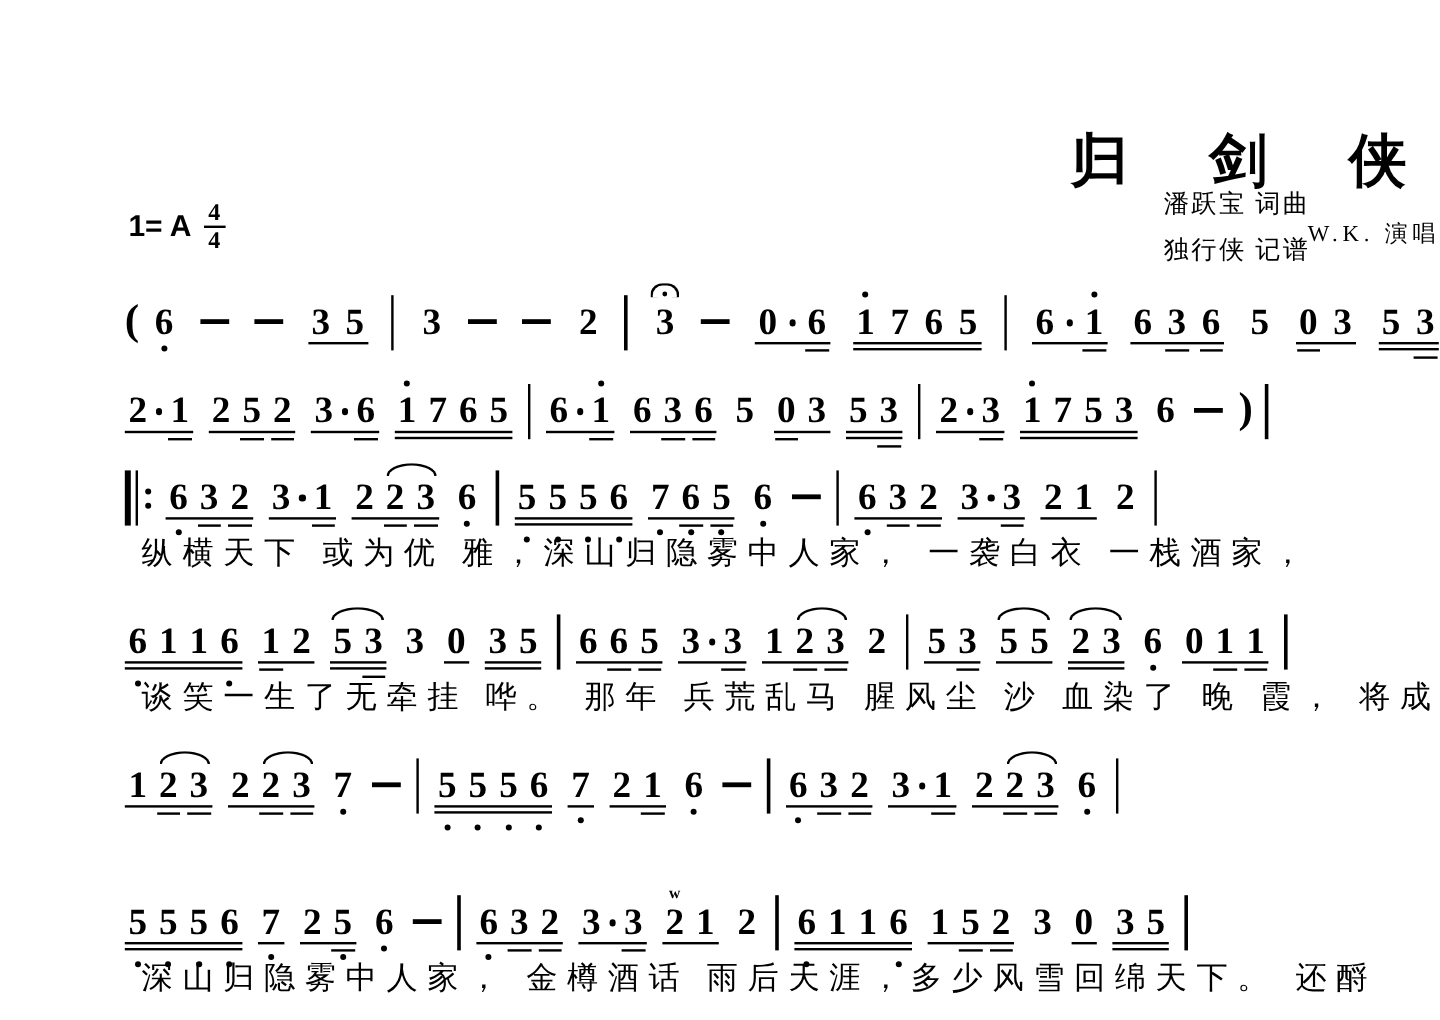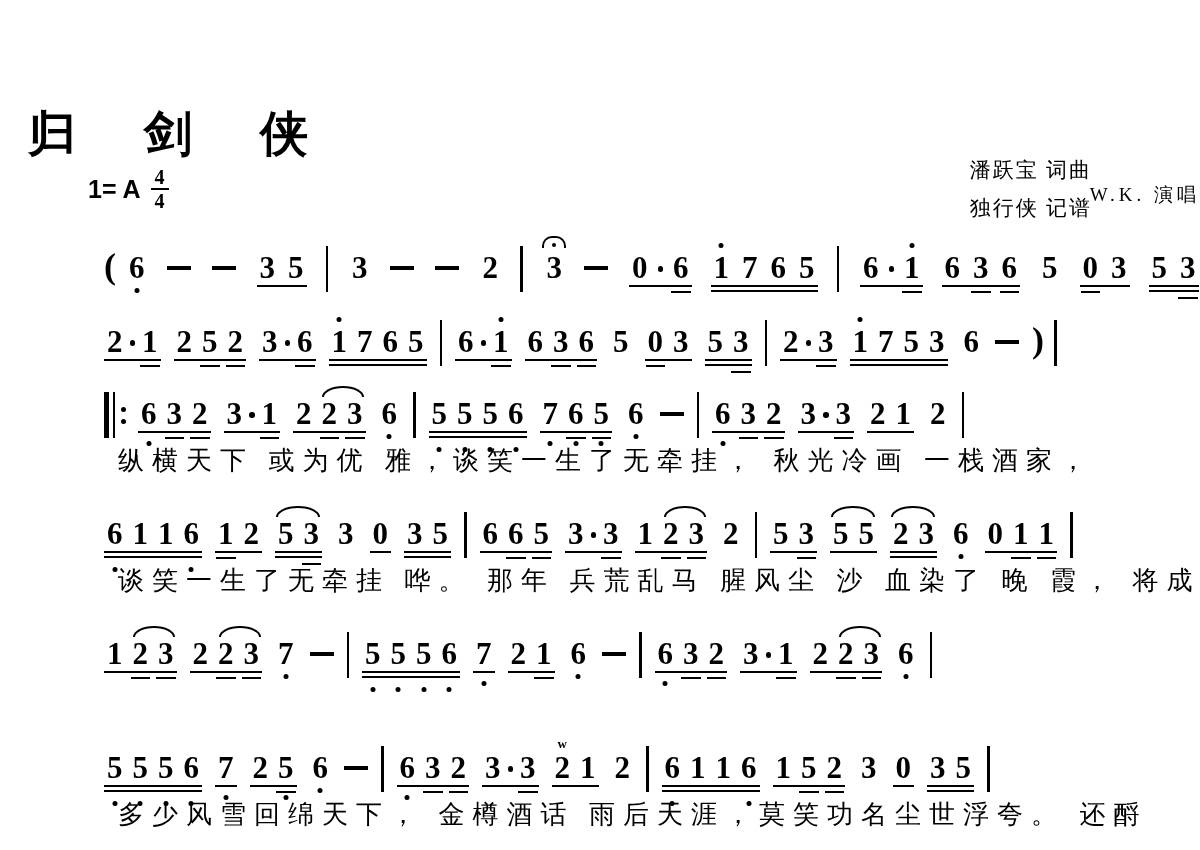--- a/index.html
+++ b/index.html
@@ -1,27 +1,27 @@
 <!DOCTYPE html>
 <html><head>
 <meta charset="utf-8">
 <style>
   *{box-sizing:border-box}
   html,body{margin:0;padding:0}
   body{width:1200px;height:850px;background:#fff;color:#000;
        font-family:"Liberation Serif","DejaVu Serif",serif}
   .page{position:relative;width:1200px;height:850px;background:#fff;overflow:hidden}
 
-  .title{position:absolute;top:102px;left:0;width:100%;text-align:left;
+  .title{position:absolute;top:102px;left:0;width:100%;text-align:right;
          font-size:48px;font-weight:700;letter-spacing:28px;text-indent:28px;white-space:nowrap}
   .subtitle{position:absolute;top:182px;left:0;width:100%;text-align:right;
             font-size:19px;letter-spacing:4px}
   .credits{position:absolute;top:152px;right:108px;font-size:21px;line-height:1.8;
            letter-spacing:2px}
-  .keysig{position:absolute;top:166px;left:88px;display:flex;align-items:center;gap:10px}
+  .keysig{position:absolute;top:166px;left:107px;display:flex;align-items:center;gap:10px}
   .tonic{font-size:25px;font-weight:700;font-family:"Liberation Sans","DejaVu Sans",sans-serif}
   .ts{display:flex;flex-direction:column;align-items:center;line-height:1}
   .ts span{font-size:20px;font-weight:700;padding:1px 4px}
   .tstop{border-bottom:2.5px solid #000}
 
   .mline{position:absolute;left:104px;display:flex;align-items:flex-start;white-space:nowrap}
   .mline1{top:252px}.mline2{top:326px}.mline3{top:398px}
   .mline4{top:518px}.mline5{top:638px}.mline6{top:752px}
   .lyrics{position:absolute;left:118px;font-size:26px;letter-spacing:8px;white-space:nowrap}
   .lyr3{top:443px}.lyr4{top:563px}.lyr5{top:683px}.lyr6{top:797px}
@@ -336,21 +336,21 @@
           <span class="note"><span class="digit">1</span></span>
         </span>
       </span>
       <span class="mcell ul0">
         <span class="inner">
           <span class="note"><span class="digit">2</span></span>
         </span>
       </span>
       <span class="barv"></span>
     </div>
-  <div class="lyrics lyr3">纵横天下 或为优 雅，谈笑一生了无牵挂，  秋光冷画 一栈酒家，</div>
+  <div class="lyrics lyr3">纵横天下 或为优 雅，深山归隐雾中人家，  一袭白衣 一栈酒家，</div>
   <div class="mline mline4">
       <span class="mcell ul2">
         <span class="inner">
           <span class="note"><span class="digit">6</span><span class="lo-dot"></span></span>
           <span class="note"><span class="digit">1</span></span>
           <span class="note"><span class="digit">1</span></span>
           <span class="note"><span class="digit">6</span><span class="lo-dot"></span></span>
         </span>
       </span>
       <span class="mcell ul1">
@@ -604,14 +604,14 @@
         </span>
       </span>
       <span class="mcell ul2">
         <span class="inner">
           <span class="note"><span class="digit">3</span></span>
           <span class="note"><span class="digit">5</span></span>
         </span>
       </span>
       <span class="barv"></span>
     </div>
-  <div class="lyrics lyr6">多少风雪回绵天下，  金樽酒话 雨后天涯，莫笑功名尘世浮夸。 还酹</div>
+  <div class="lyrics lyr6">深山归隐雾中人家，  金樽酒话 雨后天涯，多少风雪回绵天下。 还酹</div>
 </div>
 
 </body></html>

